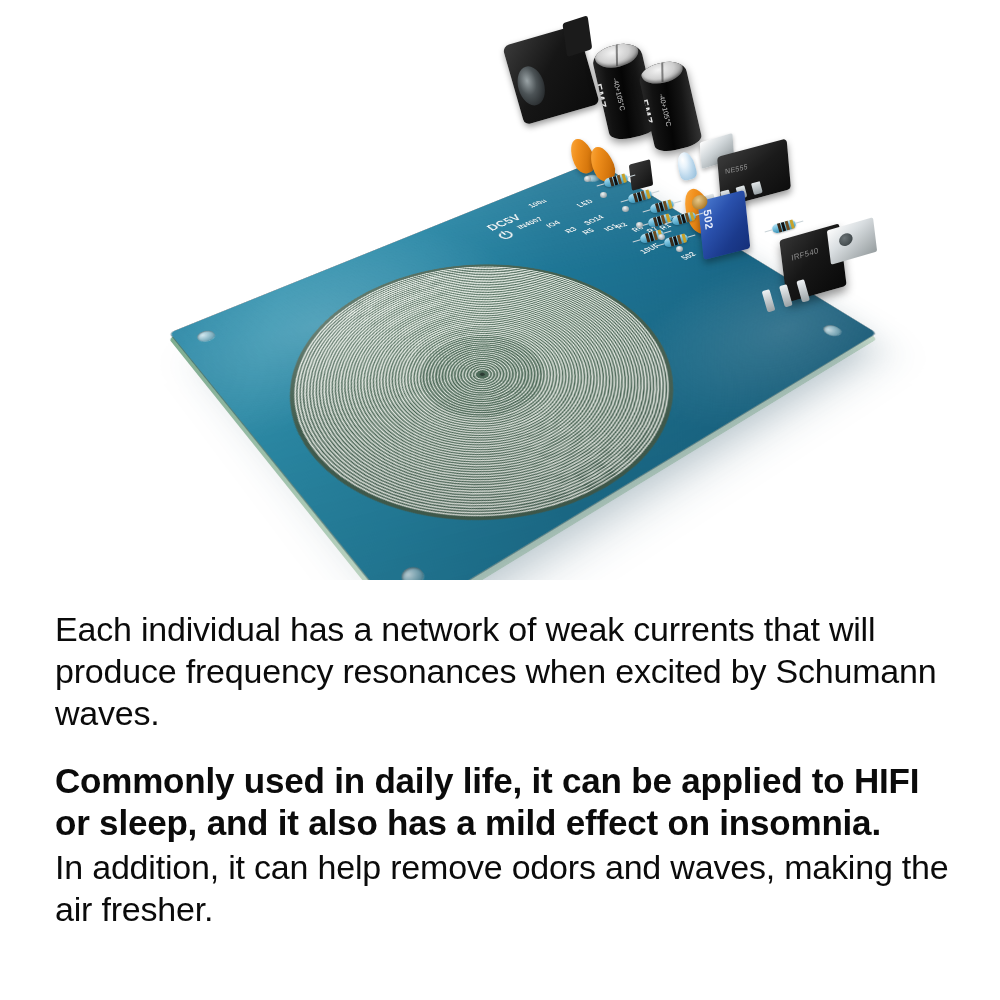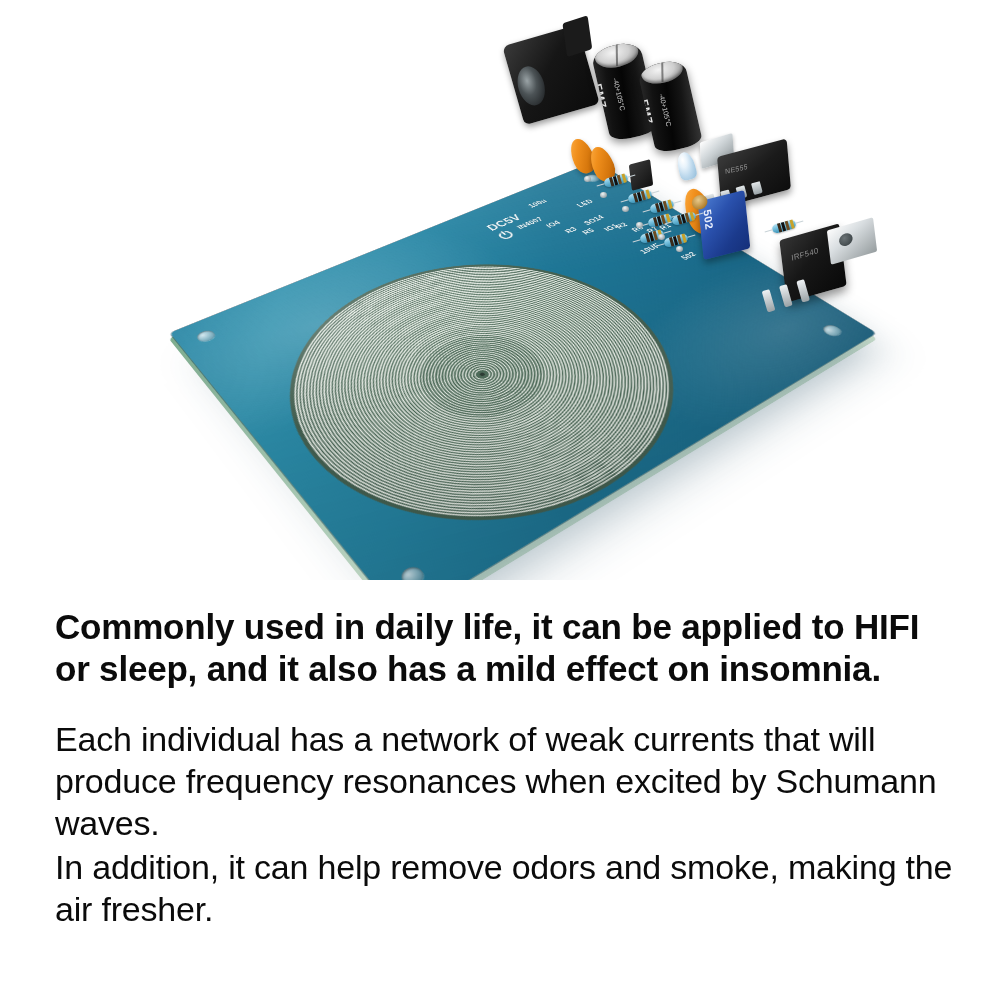--- a/index.html
+++ b/index.html
@@ -657,16 +657,16 @@
     <div class="pad" style="left:584px; top:176px;"></div>
     <div class="pad" style="left:600px; top:192px;"></div>
     <div class="pad" style="left:622px; top:206px;"></div>
     <div class="pad" style="left:636px; top:222px;"></div>
     <div class="pad" style="left:658px; top:234px;"></div>
     <div class="pad" style="left:676px; top:246px;"></div>
   </div>
 </div>
 
 <div id="copy">
+  <p class="para" id="para-body">Each individual has a network of weak currents that will produce frequency resonances when excited by Schumann waves.</p>
   <p class="para" id="para-lead">Commonly used in daily life, it can be applied to HIFI or sleep, and it also has a mild effect on insomnia.</p>
-  <p class="para" id="para-body">Each individual has a network of weak currents that will produce frequency resonances when excited by Schumann waves.</p>
-  <p class="para" id="para-extra">In addition, it can help remove odors and smoke, making the air fresher.</p>
+  <p class="para" id="para-extra">In addition, it can help remove odors and waves, making the air fresher.</p>
 </div>
 
 </body></html>

